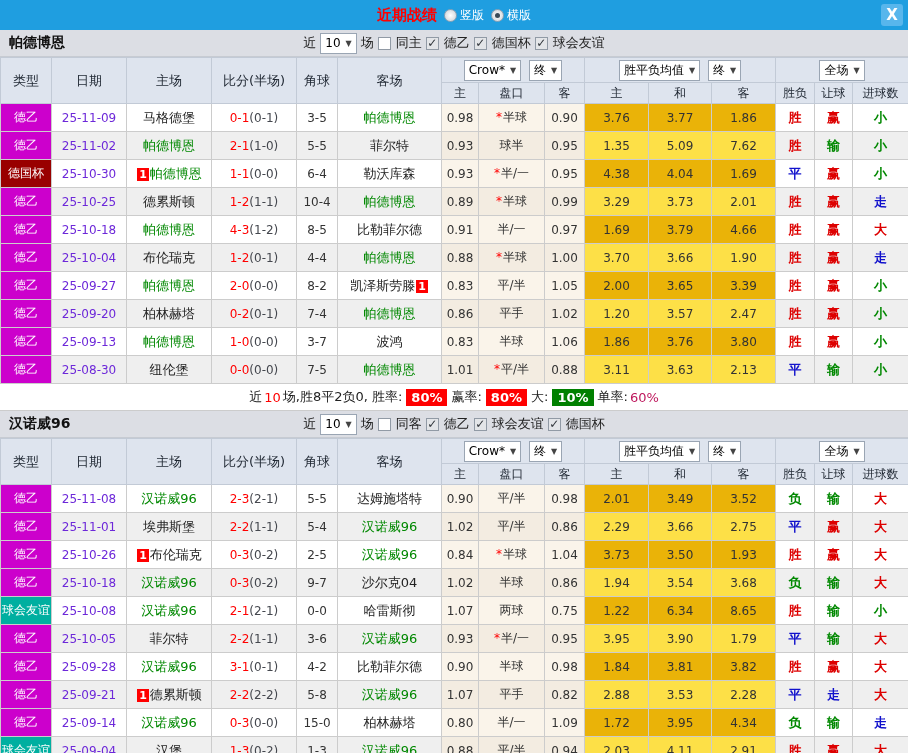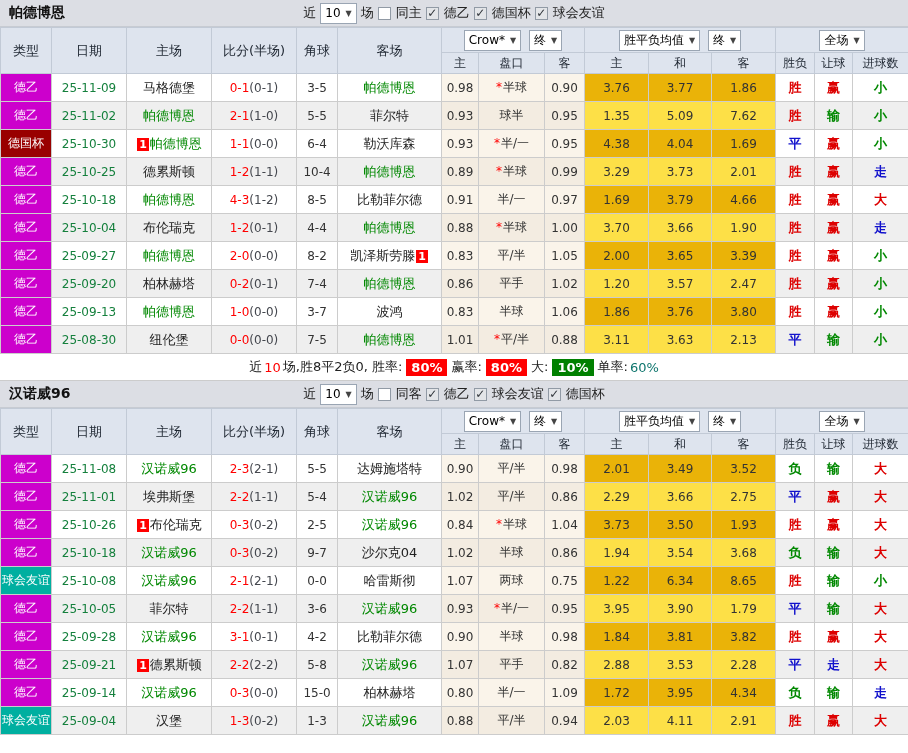--- a/index.html
+++ b/index.html
@@ -32,21 +32,21 @@
   tr.h1 th{height:24px;}
   tr.h2 th{height:20px;font-size:12px;}
   .group-cell{vertical-align:middle;}
   .group-inner{display:flex;align-items:center;justify-content:center;gap:8px;}
   td{height:27px;font-size:12px;color:#333;}
   tr.stripe td{background:#efefef;}
   td.type-cell{color:#fff;font-size:12px;}
   .t-de2{background:#cc00cc !important;}
   .t-cup{background:#990000 !important;}
   .t-fri{background:#00afa0 !important;}
-  td.date-cell{color:#15803d;}
+  td.date-cell{color:#6d28d9;}
   td.team-cell{font-size:13px;color:#222;}
   .team-green{color:#008800;}
   .badge{display:inline-block;background:#f00;color:#fff;font-size:11px;line-height:13px;padding:0 2px;font-weight:bold;vertical-align:middle;margin:0 1px;}
   .score-main{color:#f00;}
   .score-half{color:#44474e;}
   td.bg-cream{background:#faf4ea;}
   tr.stripe td.bg-cream{background:#f3ece1;}
   td.bg-blue{background:#eab308;}
   tr.stripe td.bg-blue{background:#fde047;}
   .star{color:#f00;margin-right:1px;}
@@ -57,20 +57,34 @@
 
   .summary{height:27px;border-bottom:1px solid #ccc;display:flex;align-items:center;justify-content:center;font-size:13px;color:#222;box-sizing:border-box;background:#fff;}
   .summary span{margin:0 1px;}
   .sum-badge{padding:1px 5px;font-weight:bold;margin:8px 3px !important;}
 </style>
 </head>
 <body>
 
 <div class="app">
 
+  <div class="titlebar">
+    <span class="win-title">近期战绩</span>
+    <span class="radio-label">
+      <span class="radio"></span>
+      <span>竖版</span>
+    </span>
+    <span class="radio-label">
+      <span class="radio checked"></span>
+      <span>横版</span>
+    </span>
+    <span class="close-btn">
+      <span>X</span>
+    </span>
+  </div>
 
   <div class="section-bar">
     <span class="team-title">帕德博恩</span>
     <span class="filters">
       <span>近</span>
       <span class="sel">
         <span>10</span>
         <span class="arw">▼</span>
       </span>
       <span>场</span>
@@ -341,21 +355,21 @@
   <div class="summary">
       <span>近</span>
       <span style="color: rgb(255, 0, 0);">10</span>
       <span>场,胜8平2负0, 胜率:</span>
       <span class="sum-badge" style="background: rgb(255, 0, 0); color: rgb(255, 255, 255);">80%</span>
       <span>赢率:</span>
       <span class="sum-badge" style="background: rgb(255, 0, 0); color: rgb(255, 255, 255);">80%</span>
       <span>大:</span>
       <span class="sum-badge" style="background: rgb(0, 128, 0); color: rgb(255, 255, 255);">10%</span>
       <span>单率:</span>
-      <span style="color: #0f766e;">60%</span>
+      <span style="color: #be185d;">60%</span>
     </div>
 
   <div class="section-bar">
     <span class="team-title">汉诺威96</span>
     <span class="filters">
       <span>近</span>
       <span class="sel">
         <span>10</span>
         <span class="arw">▼</span>
       </span>

